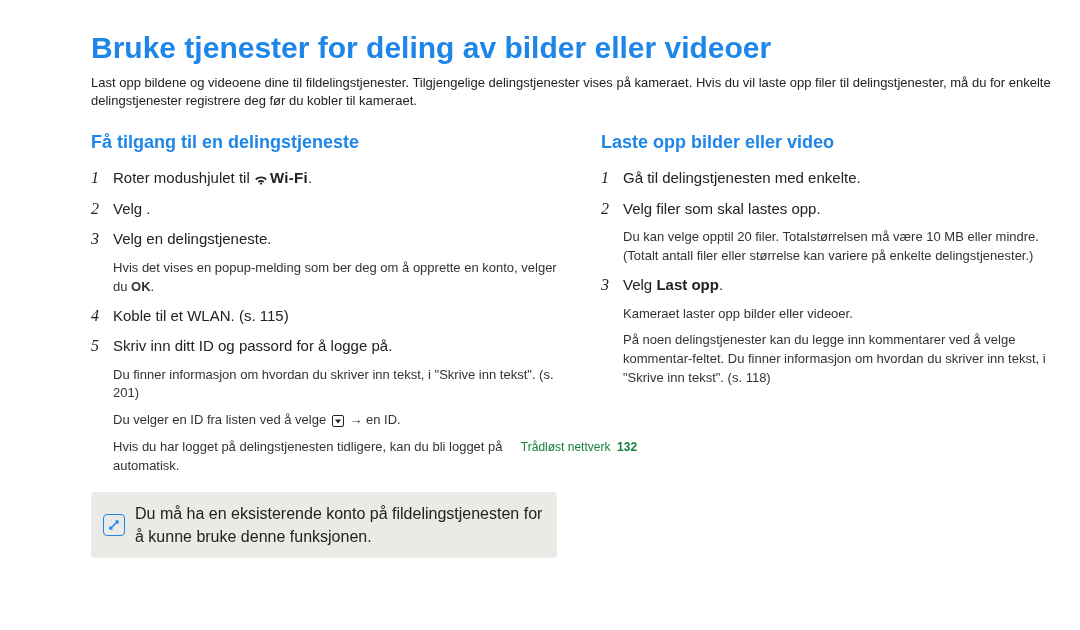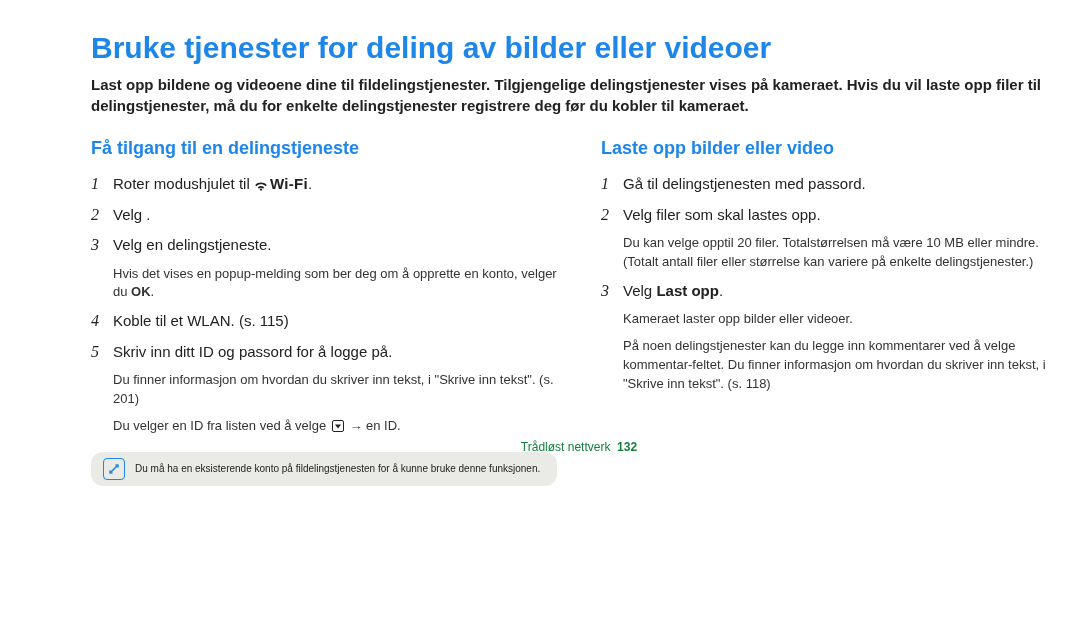--- a/index.html
+++ b/index.html
@@ -21,24 +21,23 @@
     margin-left: 39px;
   }
   .title {
     color: #1d86e8;
     font-size: 30px;
     font-weight: 600;
     margin: 0 0 8px 0;
     line-height: 1.2;
   }
   .intro {
-    font-size: 15px;
+    font-size: 13px;
     line-height: 1.4;
     margin: 0 0 22px 0;
-    font-weight: bold;
   }
   .columns {
     display: flex;
     gap: 44px;
   }
   .col {
     flex: 1 1 0;
     min-width: 0;
   }
   .subhead {
@@ -89,24 +88,24 @@
     top: 2px;
   }
   .triangle-down {
     display: inline-flex;
     vertical-align: middle;
     margin: 0 2px;
   }
   .notebox {
     margin-top: 16px;
     background: #eaeae6;
-    border-radius: 12px;
+    border-radius: 4px;
     padding: 10px 14px 10px 44px;
     position: relative;
-    font-size: 10px;
+    font-size: 16px;
     line-height: 1.45;
   }
   .notebox .icon {
     position: absolute;
     left: 12px;
     top: 50%;
     transform: translateY(-50%);
     width: 20px;
     height: 20px;
     border: 1.6px solid #1d86e8;
@@ -174,39 +173,40 @@
       </div>
       <div class="subtext">Du finner informasjon om hvordan du skriver inn tekst, i "Skrive inn tekst". (s. 201)</div>
       <div class="subtext">
         <span>Du velger en ID fra listen ved å velge </span><span class="triangle-down">
             <svg width="12" height="12" viewBox="0 0 12 12">
               <rect x="0.5" y="0.5" width="11" height="11" rx="1.5" fill="none" stroke="#222" stroke-width="1"></rect>
               <path d="M3 4.5 L9 4.5 L6 8.5 Z" fill="#222"></path>
             </svg>
           </span><span> → en ID.</span>
       </div>
+      <div class="subtext">Hvis du har logget på delingstjenesten tidligere, kan du bli logget på automatisk.</div>
 
       <div class="notebox">
         <span class="icon">
           <svg width="14" height="14" viewBox="0 0 14 14">
               <path d="M3 11 L11 3" stroke="#1d86e8" stroke-width="1.6" stroke-linecap="round"></path>
               <path d="M9 3 Q11 3 11 5" fill="none" stroke="#1d86e8" stroke-width="1.6" stroke-linecap="round"></path>
               <path d="M3 9 Q3 11 5 11" fill="none" stroke="#1d86e8" stroke-width="1.6" stroke-linecap="round"></path>
             </svg>
         </span>
         <span>Du må ha en eksisterende konto på fildelingstjenesten for å kunne bruke denne funksjonen.</span>
       </div>
     </div>
 
     <div class="col">
       <h2 class="subhead">Laste opp bilder eller video</h2>
 
       <div class="step">
         <span class="num">1</span>
-        <span>Gå til delingstjenesten med passord.</span>
+        <span>Gå til delingstjenesten med enkelte.</span>
       </div>
 
       <div class="step">
         <span class="num">2</span>
         <span>Velg filer som skal lastes opp.</span>
       </div>
       <div class="subtext">Du kan velge opptil 20 filer. Totalstørrelsen må være 10 MB eller mindre. (Totalt antall filer eller størrelse kan variere på enkelte delingstjenester.)</div>
 
       <div class="step">
         <span class="num">3</span>

